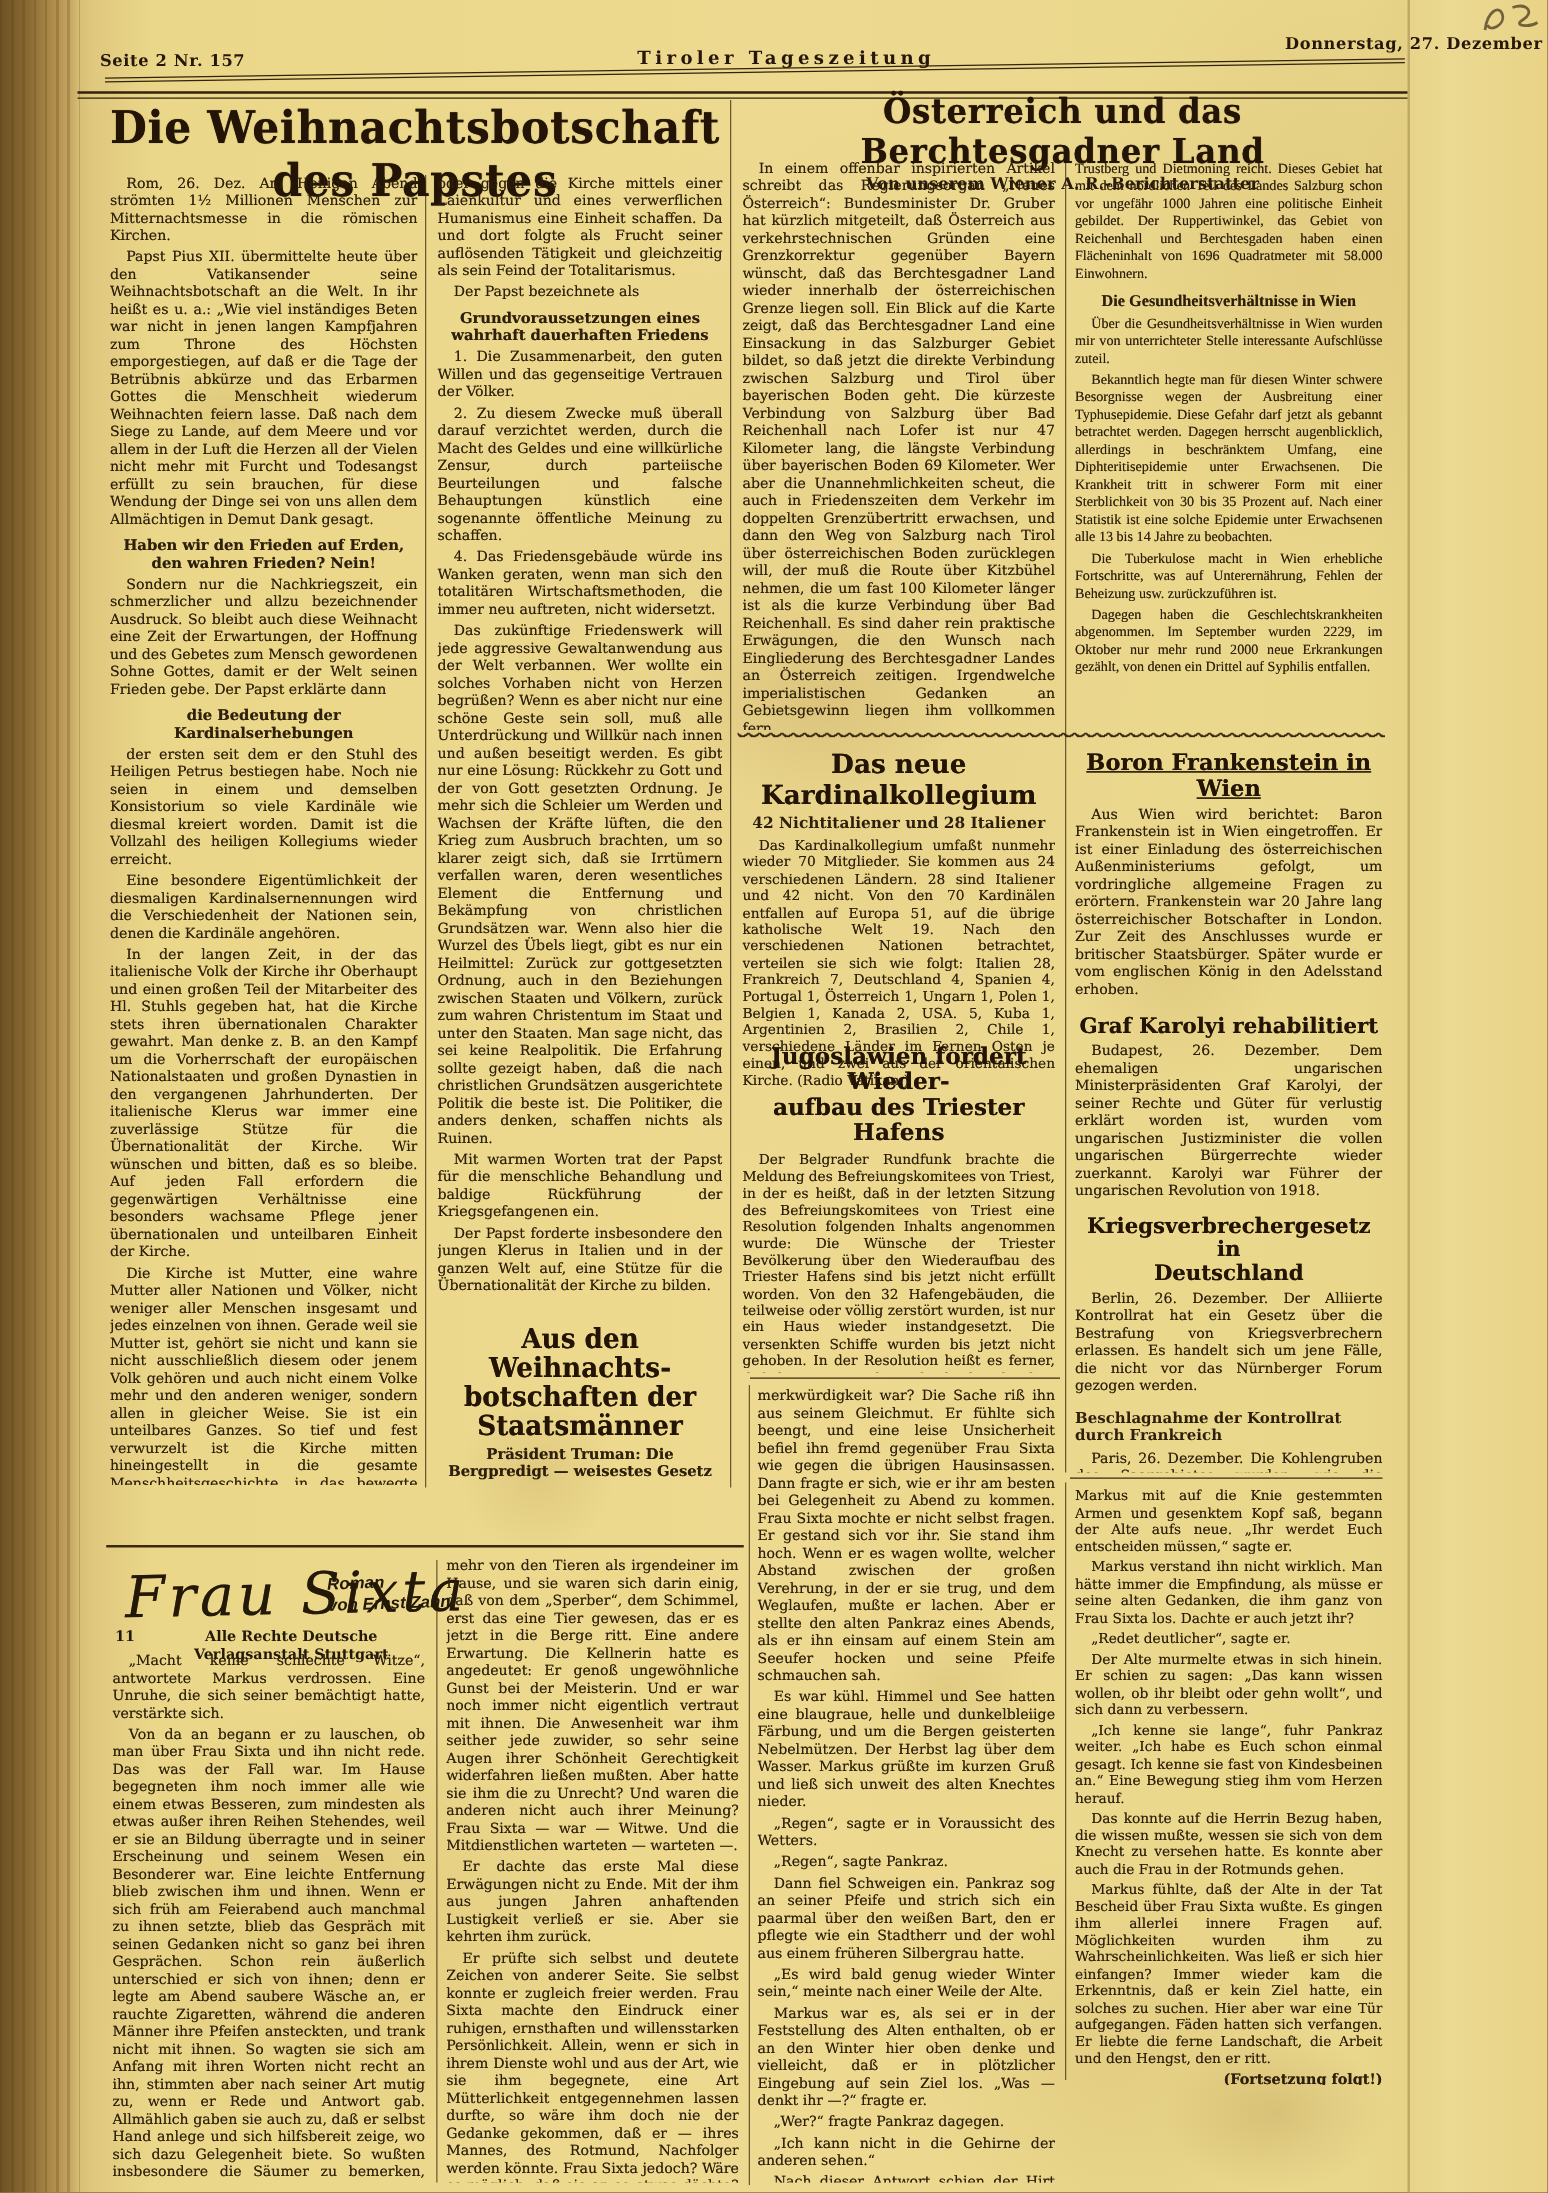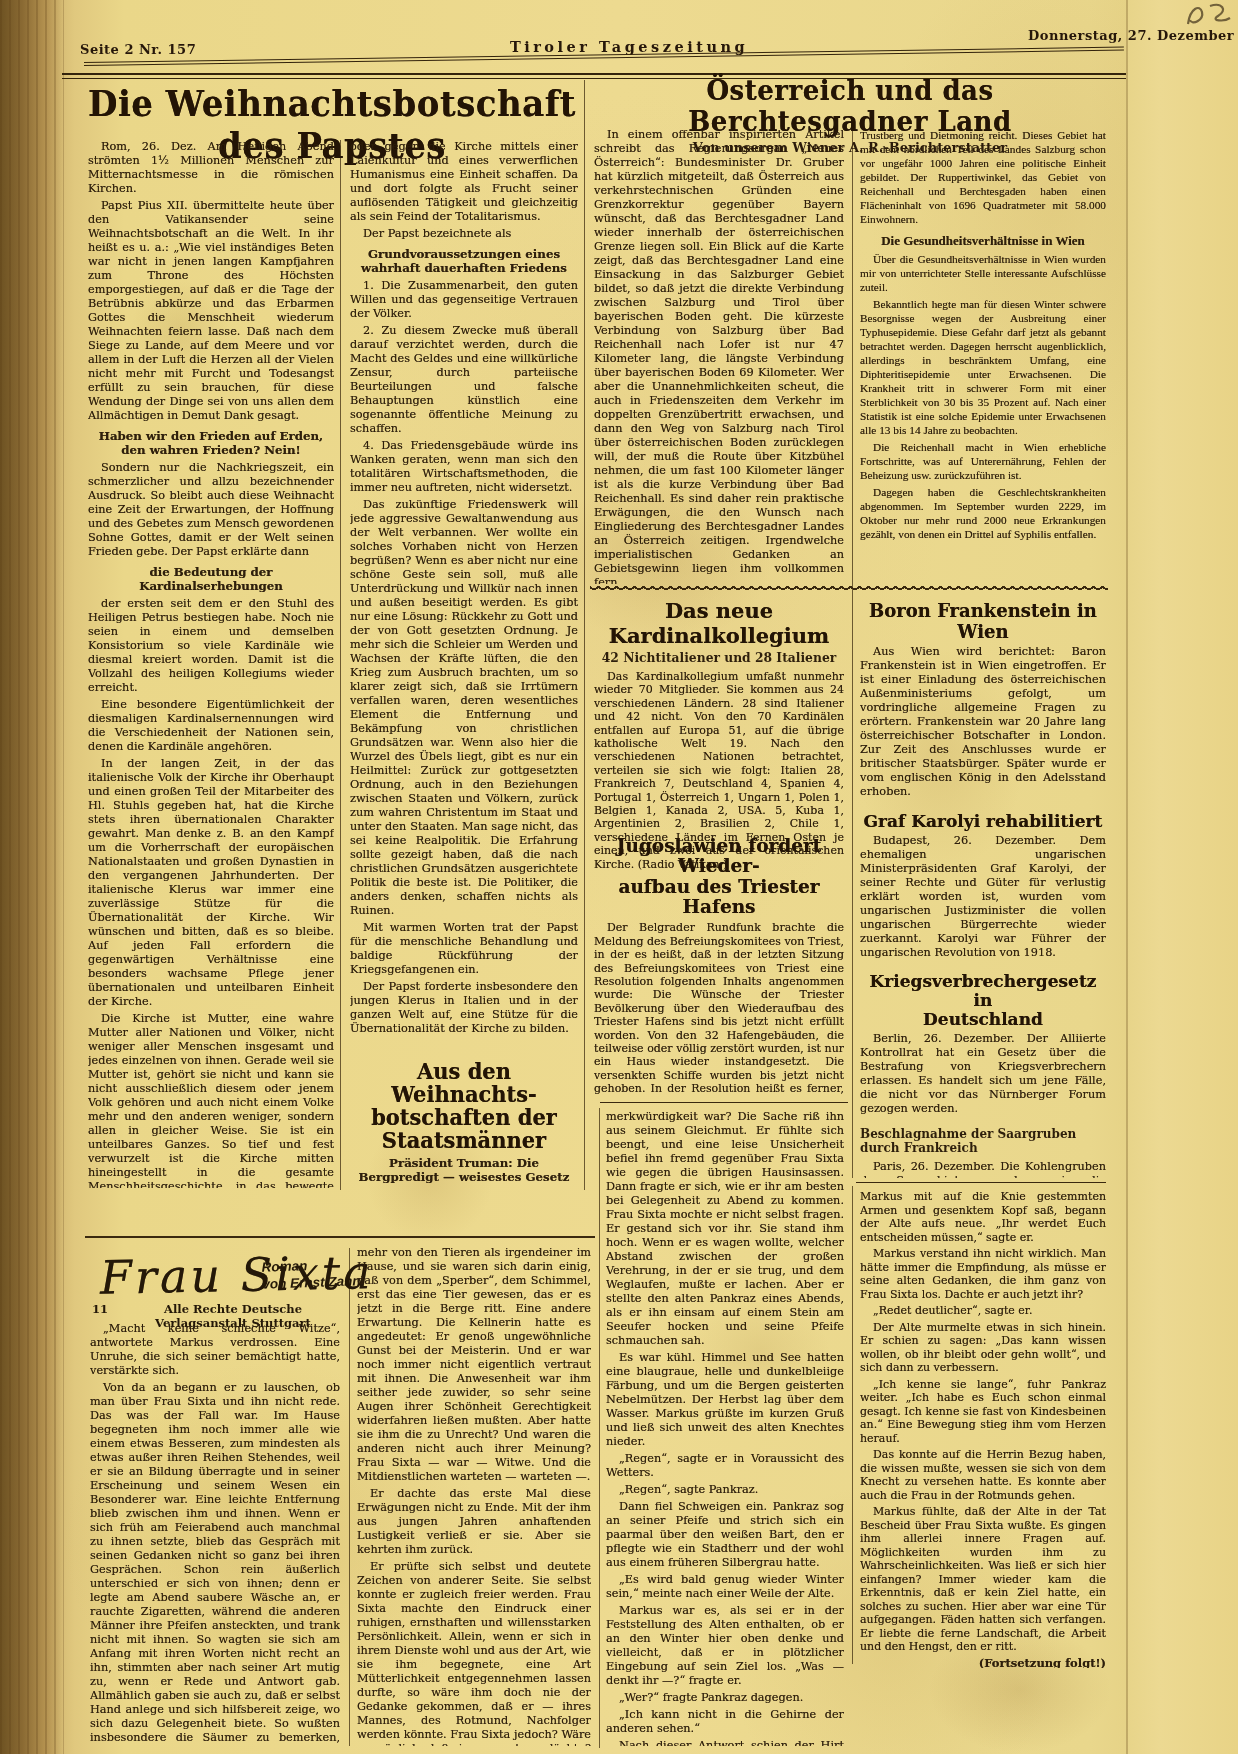--- a/index.html
+++ b/index.html
@@ -129,21 +129,21 @@
   <div class="abs z coltext" style="left:594px;top:128px;width:250px;height:456px;">
     <p>In einem offenbar inspirierten Artikel schreibt das Regierungsorgan „Neues Österreich“: Bundesminister Dr. Gruber hat kürzlich mitgeteilt, daß Österreich aus verkehrstechnischen Gründen eine Grenzkorrektur gegenüber Bayern wünscht, daß das Berchtesgadner Land wieder innerhalb der österreichischen Grenze liegen soll. Ein Blick auf die Karte zeigt, daß das Berchtesgadner Land eine Einsackung in das Salzburger Gebiet bildet, so daß jetzt die direkte Verbindung zwischen Salzburg und Tirol über bayerischen Boden geht. Die kürzeste Verbindung von Salzburg über Bad Reichenhall nach Lofer ist nur 47 Kilometer lang, die längste Verbindung über bayerischen Boden 69 Kilometer. Wer aber die Unannehmlichkeiten scheut, die auch in Friedenszeiten dem Verkehr im doppelten Grenzübertritt erwachsen, und dann den Weg von Salzburg nach Tirol über österreichischen Boden zurücklegen will, der muß die Route über Kitzbühel nehmen, die um fast 100 Kilometer länger ist als die kurze Verbindung über Bad Reichenhall. Es sind daher rein praktische Erwägungen, die den Wunsch nach Eingliederung des Berchtesgadner Landes an Österreich zeitigen. Irgendwelche imperialistischen Gedanken an Gebietsgewinn liegen ihm vollkommen fern.</p>
 
   </div>
 
   <div class="abs z coltext" style="left:860px;top:128px;width:246px;height:456px;font-family:Liberation Serif, serif;">
     <p class="noind">Trustberg und Dietmoning reicht. Dieses Gebiet hat mit dem nördlichen Teil des Landes Salzburg schon vor ungefähr 1000 Jahren eine politische Einheit gebildet. Der Ruppertiwinkel, das Gebiet von Reichenhall und Berchtesgaden haben einen Flächeninhalt von 1696 Quadratmeter mit 58.000 Einwohnern.</p>
     <p class="subhead" style="font-size:13px;margin-top:8px !important;">Die Gesundheitsverhältnisse in Wien</p>
     <p>Über die Gesundheitsverhältnisse in Wien wurden mir von unterrichteter Stelle interessante Aufschlüsse zuteil.</p>
     <p>Bekanntlich hegte man für diesen Winter schwere Besorgnisse wegen der Ausbreitung einer Typhusepidemie. Diese Gefahr darf jetzt als gebannt betrachtet werden. Dagegen herrscht augenblicklich, allerdings in beschränktem Umfang, eine Diphteritisepidemie unter Erwachsenen. Die Krankheit tritt in schwerer Form mit einer Sterblichkeit von 30 bis 35 Prozent auf. Nach einer Statistik ist eine solche Epidemie unter Erwachsenen alle 13 bis 14 Jahre zu beobachten.</p>
-    <p>Die Reichenhall macht in Wien erhebliche Fortschritte, was auf Unterernährung, Fehlen der Beheizung usw. zurückzuführen ist.</p>
+    <p>Die Tuberkulose macht in Wien erhebliche Fortschritte, was auf Unterernährung, Fehlen der Beheizung usw. zurückzuführen ist.</p>
     <p>Dagegen haben die Geschlechtskrankheiten abgenommen. Im September wurden 2229, im Oktober nur mehr rund 2000 neue Erkrankungen gezählt, von denen ein Drittel auf Syphilis entfallen.</p>
 
   </div>
 
   <div class="abs z wavy" style="left:590px;top:586px;width:518px;"></div>
 
   <div class="abs z" style="left:594px;top:598px;width:250px;">
     <div class="artheadline" style="font-size:21px;">Das neue Kardinalkollegium</div>
     <div class="subtitle-b">42 Nichtitaliener und 28 Italiener</div>
     <div class="coltext" style="font-size:11px;line-height:13.4px;">
@@ -156,36 +156,36 @@
       <span style="display:block">Jugoslawien fordert Wieder-</span>
       <span style="display:block">aufbau des Triester Hafens</span>
     </div>
     <div class="coltext" style="font-size:11px;line-height:13.4px;margin-top:4px;">
       <p>Der Belgrader Rundfunk brachte die Meldung des Befreiungskomitees von Triest, in der es heißt, daß in der letzten Sitzung des Befreiungskomitees von Triest eine Resolution folgenden Inhalts angenommen wurde: Die Wünsche der Triester Bevölkerung über den Wiederaufbau des Triester Hafens sind bis jetzt nicht erfüllt worden. Von den 32 Hafengebäuden, die teilweise oder völlig zerstört wurden, ist nur ein Haus wieder instandgesetzt. Die versenkten Schiffe wurden bis jetzt nicht gehoben. In der Resolution heißt es ferner, daß der Vertreter der tschechoslowakischen Republik den Wunsch geäußert habe, daß die Waren der UNRRA. und auch verschiedene andere für die Tschechoslowakei bestimmte Waren über Triest geleitet werden sollen.</p>
 
     </div>
   </div>
 
   <div class="abs z" style="left:860px;top:600px;width:246px;height:578px;overflow:hidden;">
-    <div class="artheadline" style="font-size:18px;">Boron Frankenstein in Wien</div>
+    <div class="artheadline" style="font-size:18px;text-decoration:underline;">Boron Frankenstein in Wien</div>
     <div class="coltext" style="margin-top:3px;">
       <p>Aus Wien wird berichtet: Baron Frankenstein ist in Wien eingetroffen. Er ist einer Einladung des österreichischen Außenministeriums gefolgt, um vordringliche allgemeine Fragen zu erörtern. Frankenstein war 20 Jahre lang österreichischer Botschafter in London. Zur Zeit des Anschlusses wurde er britischer Staatsbürger. Später wurde er vom englischen König in den Adelsstand erhoben.</p>
     </div>
     <div class="artheadline" style="font-size:17px;margin-top:9px;">Graf Karolyi rehabilitiert</div>
     <div class="coltext" style="margin-top:3px;">
       <p>Budapest, 26. Dezember. Dem ehemaligen ungarischen Ministerpräsidenten Graf Karolyi, der seiner Rechte und Güter für verlustig erklärt worden ist, wurden vom ungarischen Justizminister die vollen ungarischen Bürgerrechte wieder zuerkannt. Karolyi war Führer der ungarischen Revolution von 1918.</p>
     </div>
     <div class="artheadline" style="font-size:17px;line-height:1.12;margin-top:9px;">
       <span style="display:block">Kriegsverbrechergesetz in</span>
       <span style="display:block">Deutschland</span>
     </div>
     <div class="coltext" style="margin-top:3px;">
       <p>Berlin, 26. Dezember. Der Alliierte Kontrollrat hat ein Gesetz über die Bestrafung von Kriegsverbrechern erlassen. Es handelt sich um jene Fälle, die nicht vor das Nürnberger Forum gezogen werden.</p>
     </div>
-    <div class="subtitle-b" style="text-align:left;font-size:12px;margin-top:8px;">Beschlagnahme der Saargruben durch Frankreich</div>
+    <div class="subtitle-b" style="text-align:left;font-size:12px;margin-top:8px;">Beschlagnahme der Kontrollrat durch Frankreich</div>
     <div class="coltext">
       <p>Paris, 26. Dezember. Die Kohlengruben des Saargebietes wurden, wie die französischen Besatzungsbehörden in Deutschland bekanntgegeben haben, von diesen beschlagnahmt.</p>
     </div>
 
   </div>
 
   <div class="abs z hrule" style="left:600px;top:1102px;width:248px;"></div>
   <div class="abs z hrule" style="left:856px;top:1182px;width:250px;"></div>
   <div class="abs z hrule" style="left:85px;top:1236px;width:510px;border-top-width:2.2px;"></div>
 

